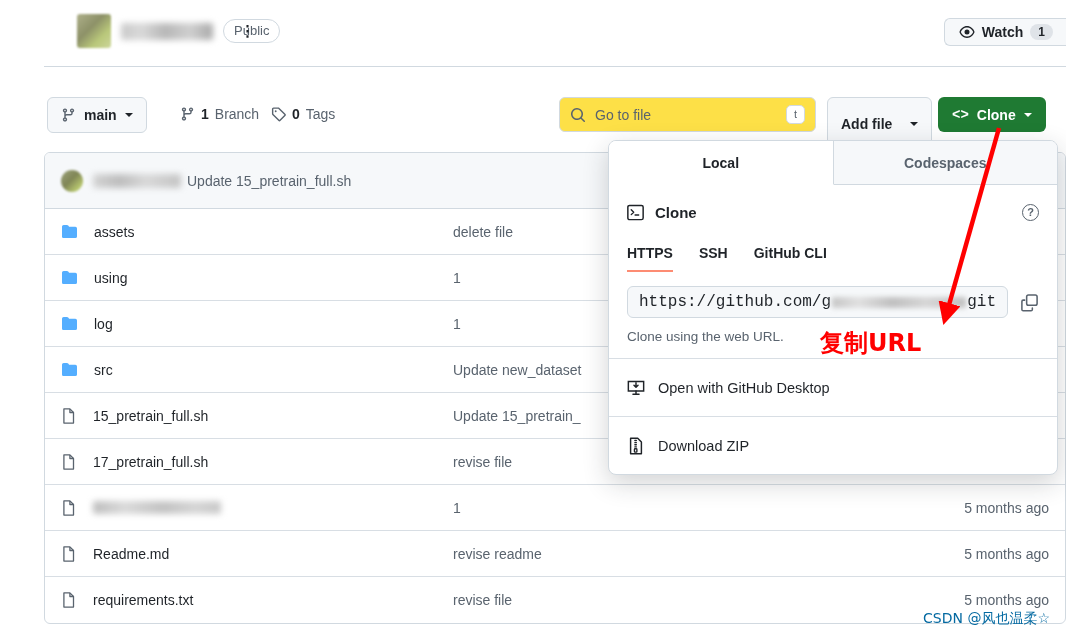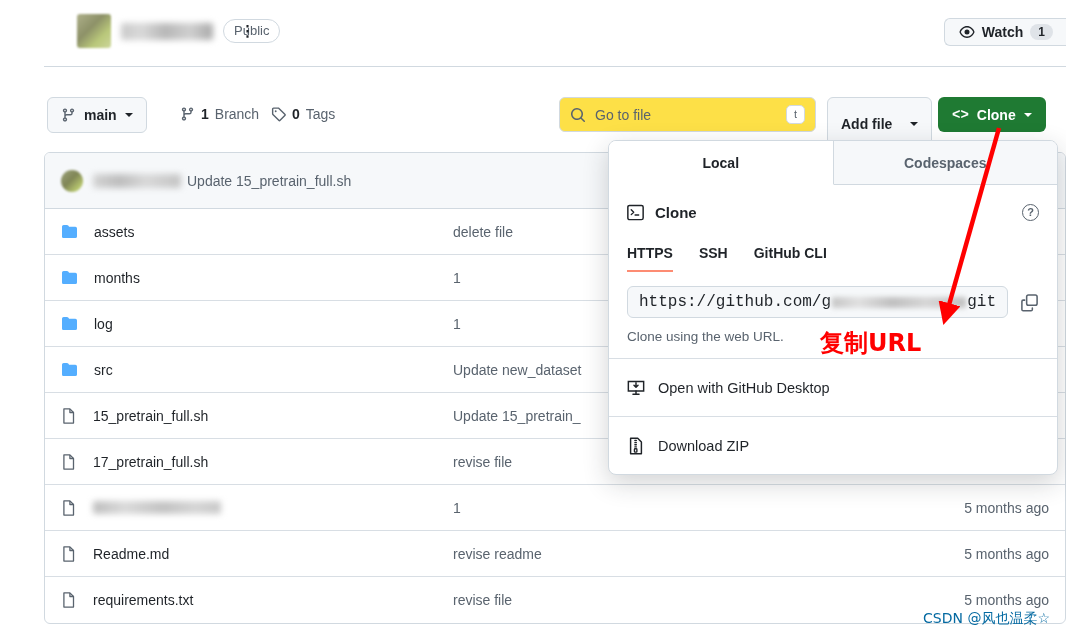--- a/index.html
+++ b/index.html
@@ -282,21 +282,21 @@
             <span class="name-text">assets</span>
           </div>
           <div class="col-msg">delete file</div>
           <div class="col-time"></div>
         </div>
         <div class="file-row">
           <div class="col-name">
             <svg class="icon-folder" viewBox="0 0 16 16">
               <path fill="#54aeff" d="M1.75 1A1.75 1.75 0 0 0 0 2.75v10.5C0 14.216.784 15 1.75 15h12.5A1.75 1.75 0 0 0 16 13.25v-8.5A1.75 1.75 0 0 0 14.25 3h-6.5a.25.25 0 0 1-.2-.1l-.9-1.2A1.75 1.75 0 0 0 5.25 1z"></path>
             </svg>
-            <span class="name-text">months</span>
+            <span class="name-text">using</span>
           </div>
           <div class="col-msg">1</div>
           <div class="col-time"></div>
         </div>
         <div class="file-row">
           <div class="col-name">
             <svg class="icon-folder" viewBox="0 0 16 16">
               <path fill="#54aeff" d="M1.75 1A1.75 1.75 0 0 0 0 2.75v10.5C0 14.216.784 15 1.75 15h12.5A1.75 1.75 0 0 0 16 13.25v-8.5A1.75 1.75 0 0 0 14.25 3h-6.5a.25.25 0 0 1-.2-.1l-.9-1.2A1.75 1.75 0 0 0 5.25 1z"></path>
             </svg>
             <span class="name-text">log</span>

